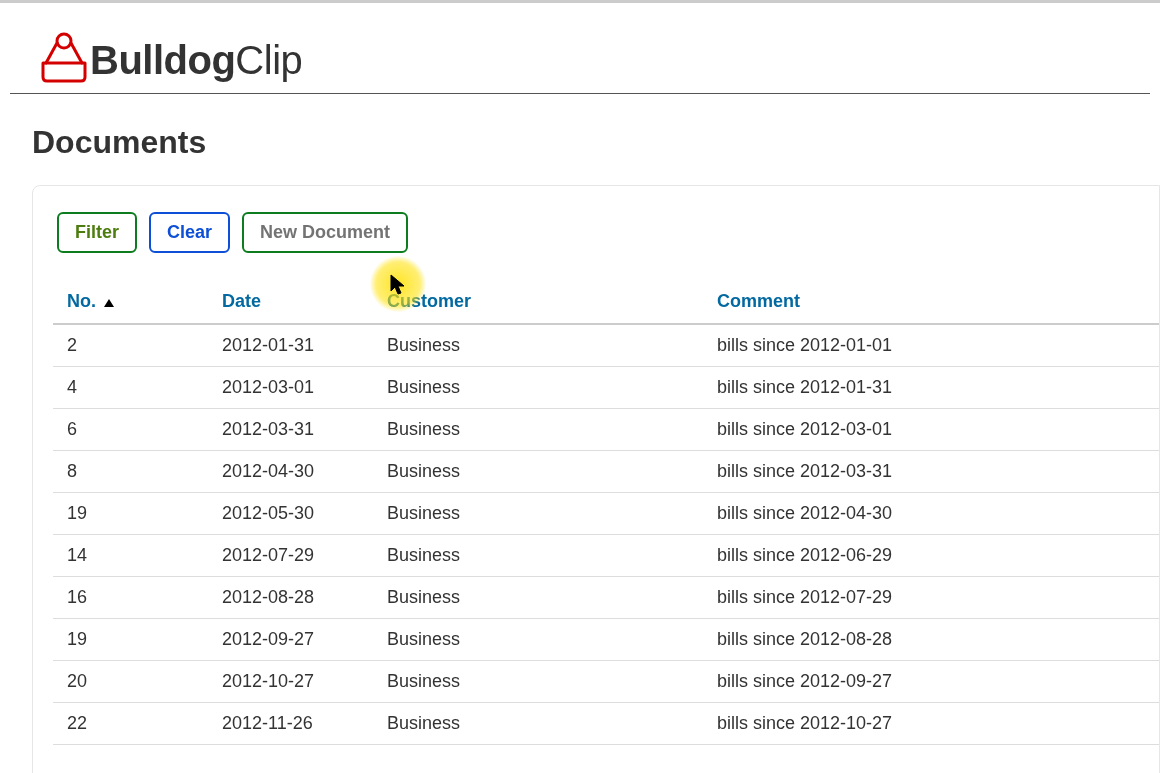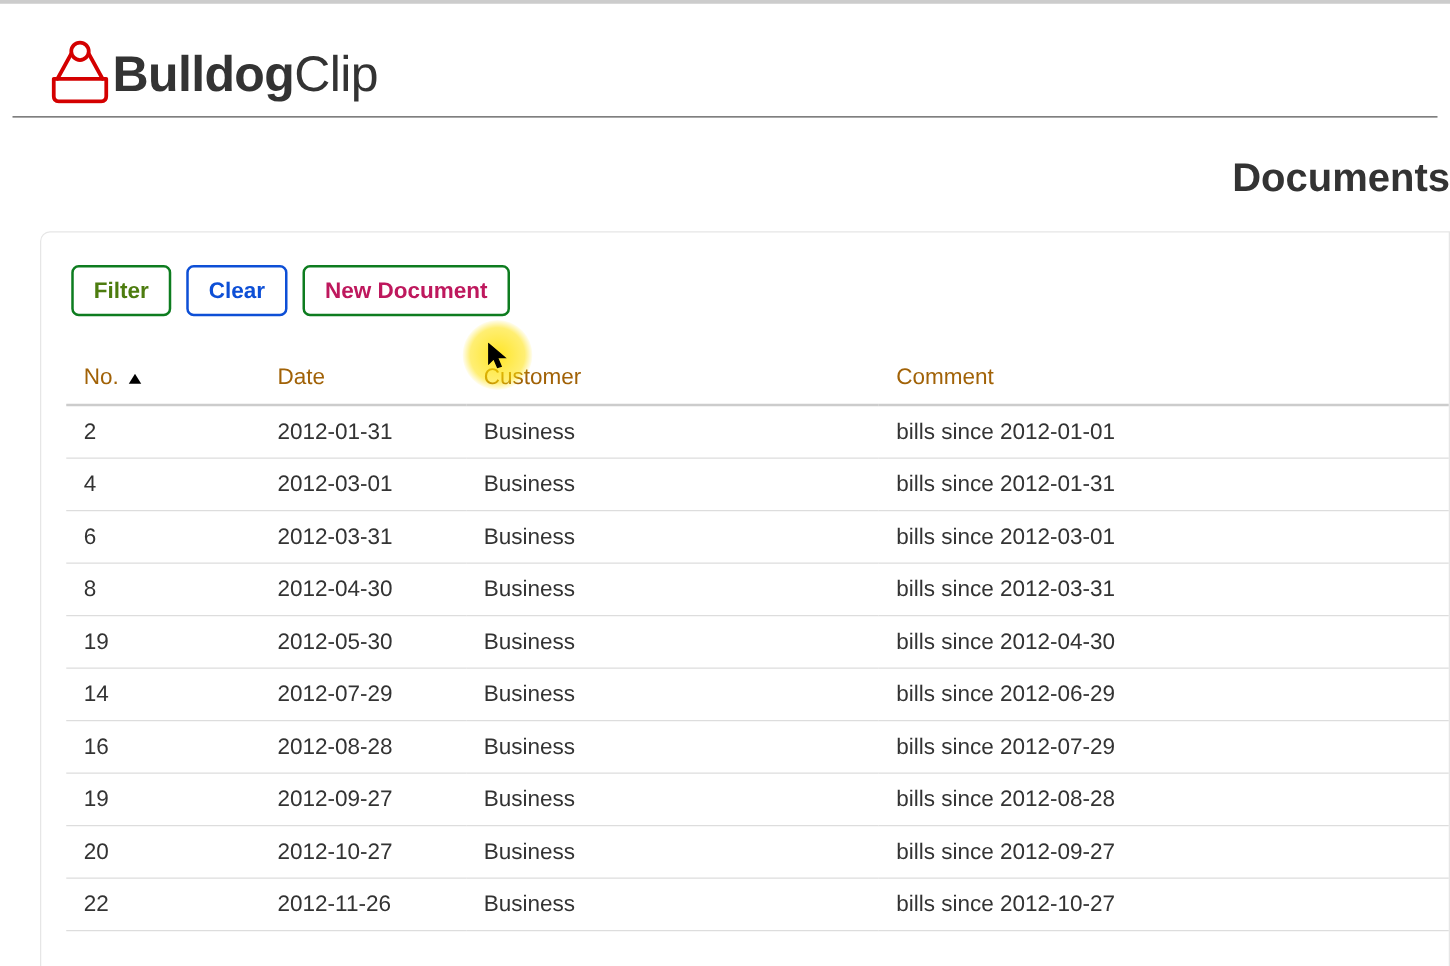--- a/index.html
+++ b/index.html
@@ -38,21 +38,20 @@
   .logo-light { font-weight: 300; }
   .header-rule {
     border: none;
     border-top: 1px solid #555;
     margin: 10px 10px 0 10px;
   }
   .page-title {
     font-size: 32px;
     font-weight: 700;
     margin: 30px 0 24px 32px;
-    text-align: right;
   }
   .card {
     margin: 0 0 0 32px;
     border: 1px solid #e6e6e6;
     border-radius: 8px 0 0 0;
     padding: 26px 0 0 20px;
     min-height: 600px;
   }
   .btn-row {
     display: flex;
@@ -64,39 +63,39 @@
     padding: 8px 16px;
     font-size: 18px;
     font-weight: 600;
     border-radius: 6px;
     background: #fff;
     cursor: pointer;
     border: 2px solid;
   }
   .btn-filter   { color: #4d7c0f; border-color: #0d7c1f; }
   .btn-clear    { color: #0d4fd6; border-color: #0d4fd6; }
-  .btn-newdoc   { color: #be185d; border-color: #0d7c1f; }
+  .btn-newdoc   { color: #737373; border-color: #0d7c1f; }
 
   table {
     width: 100%;
     border-collapse: collapse;
     font-size: 18px;
     table-layout: fixed;
   }
   th, td {
     text-align: left;
     padding: 10px 14px;
     border-bottom: 1px solid #ddd;
     overflow: hidden;
     white-space: nowrap;
   }
   th {
-    font-weight: 400;
+    font-weight: 700;
     border-bottom: 2px solid #ccc;
-    color: #a16207;
+    color: #0369a1;
   }
   td { color: #333; }
   .col-no      { width: 155px; }
   .col-date    { width: 165px; }
   .col-customer{ width: 330px; }
   .col-comment { width: auto; }
   .sort-icon {
     display: inline-block;
     margin-left: 2px;
     vertical-align: middle;

